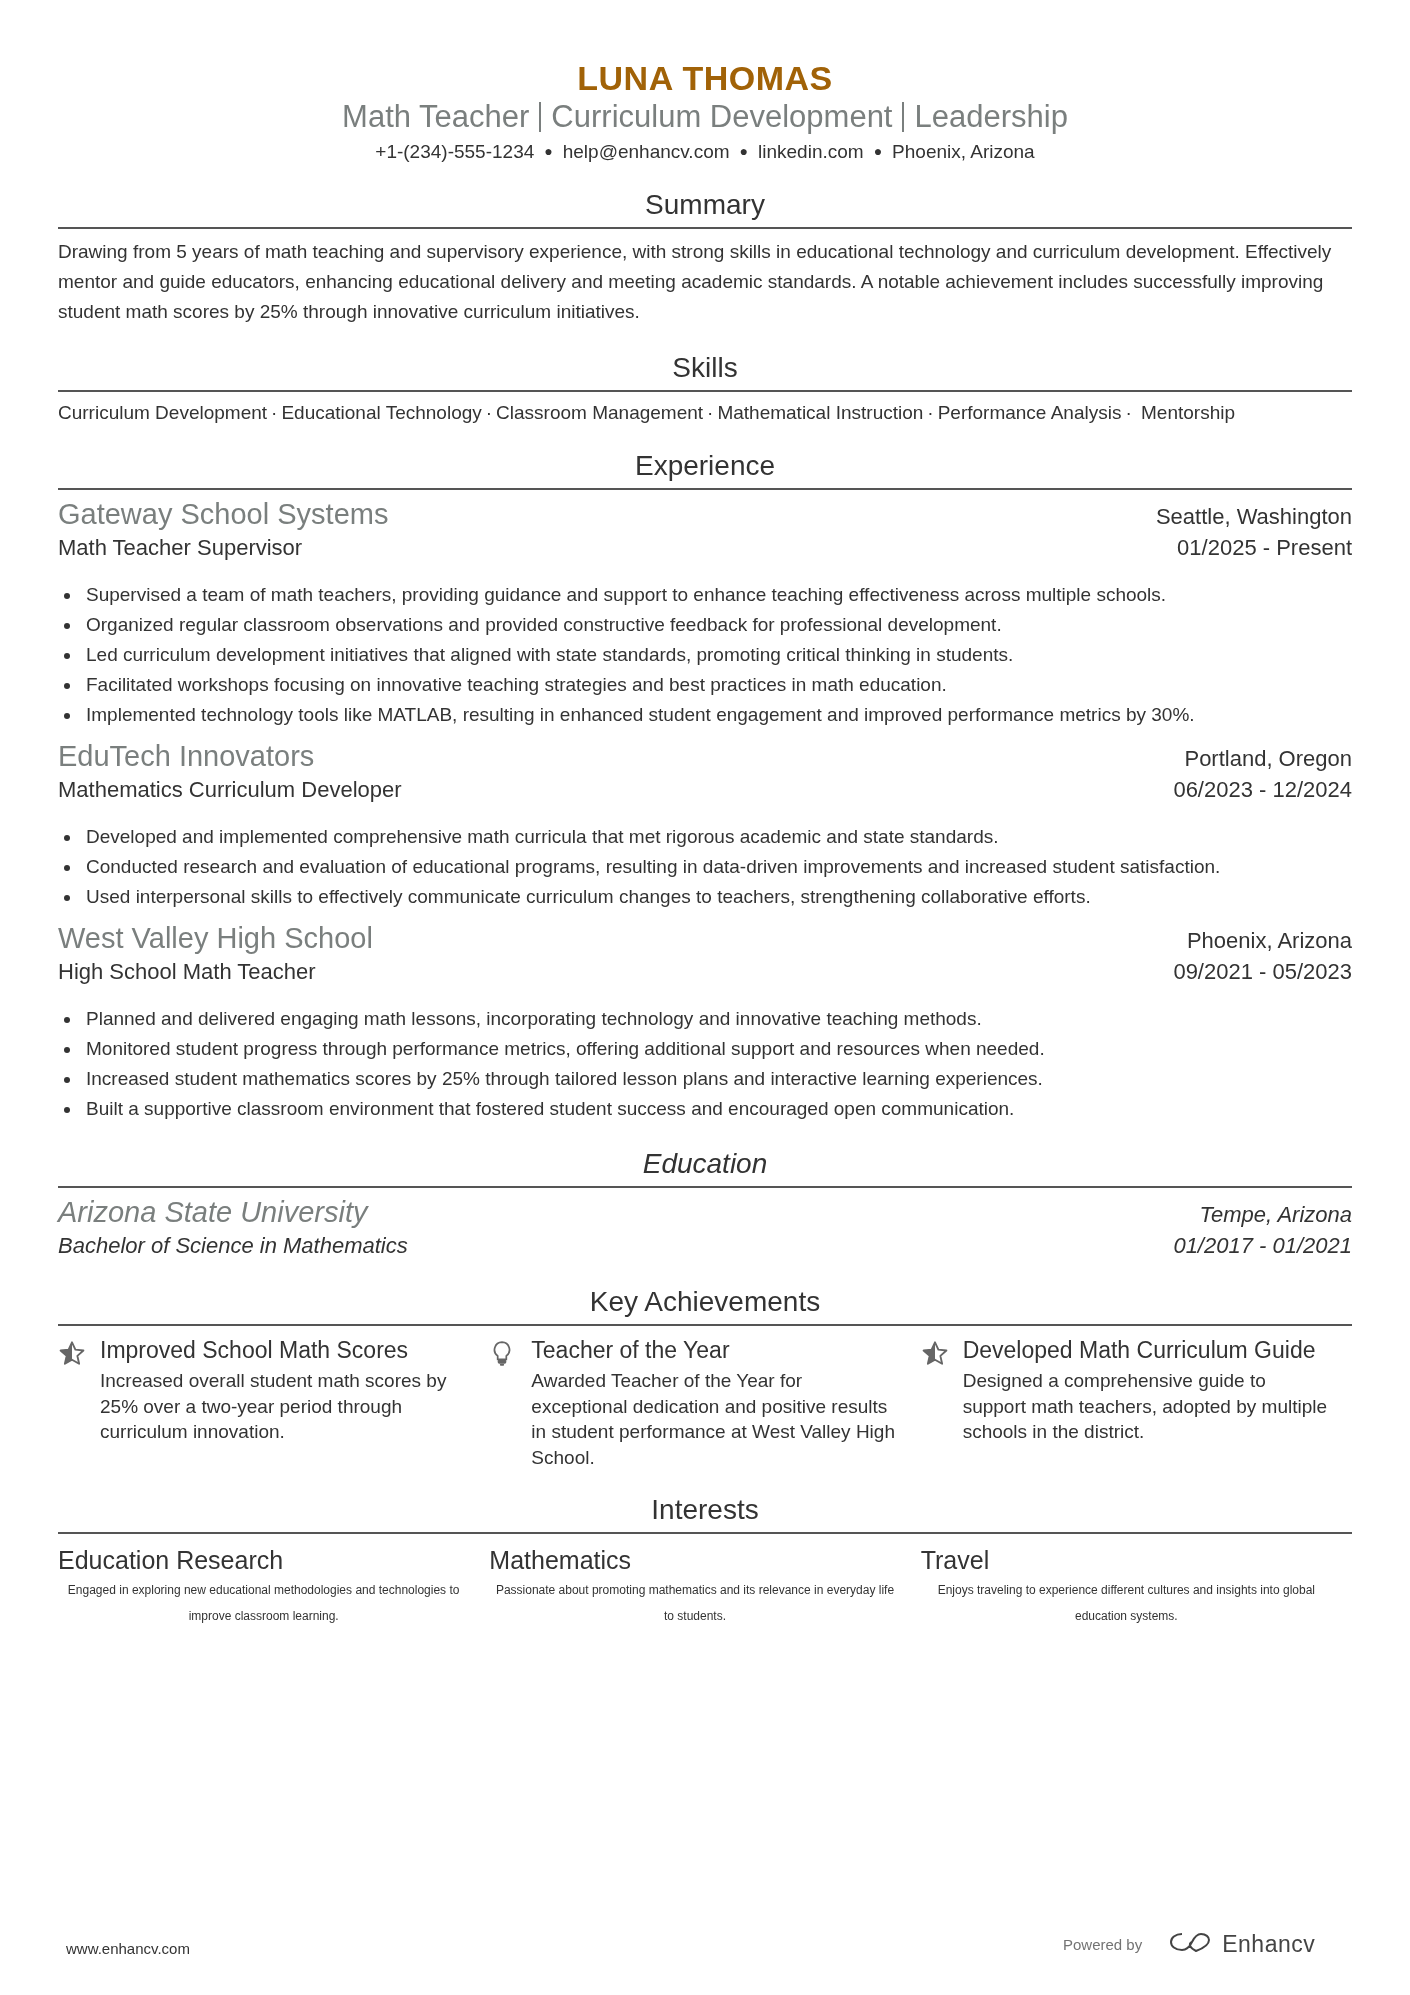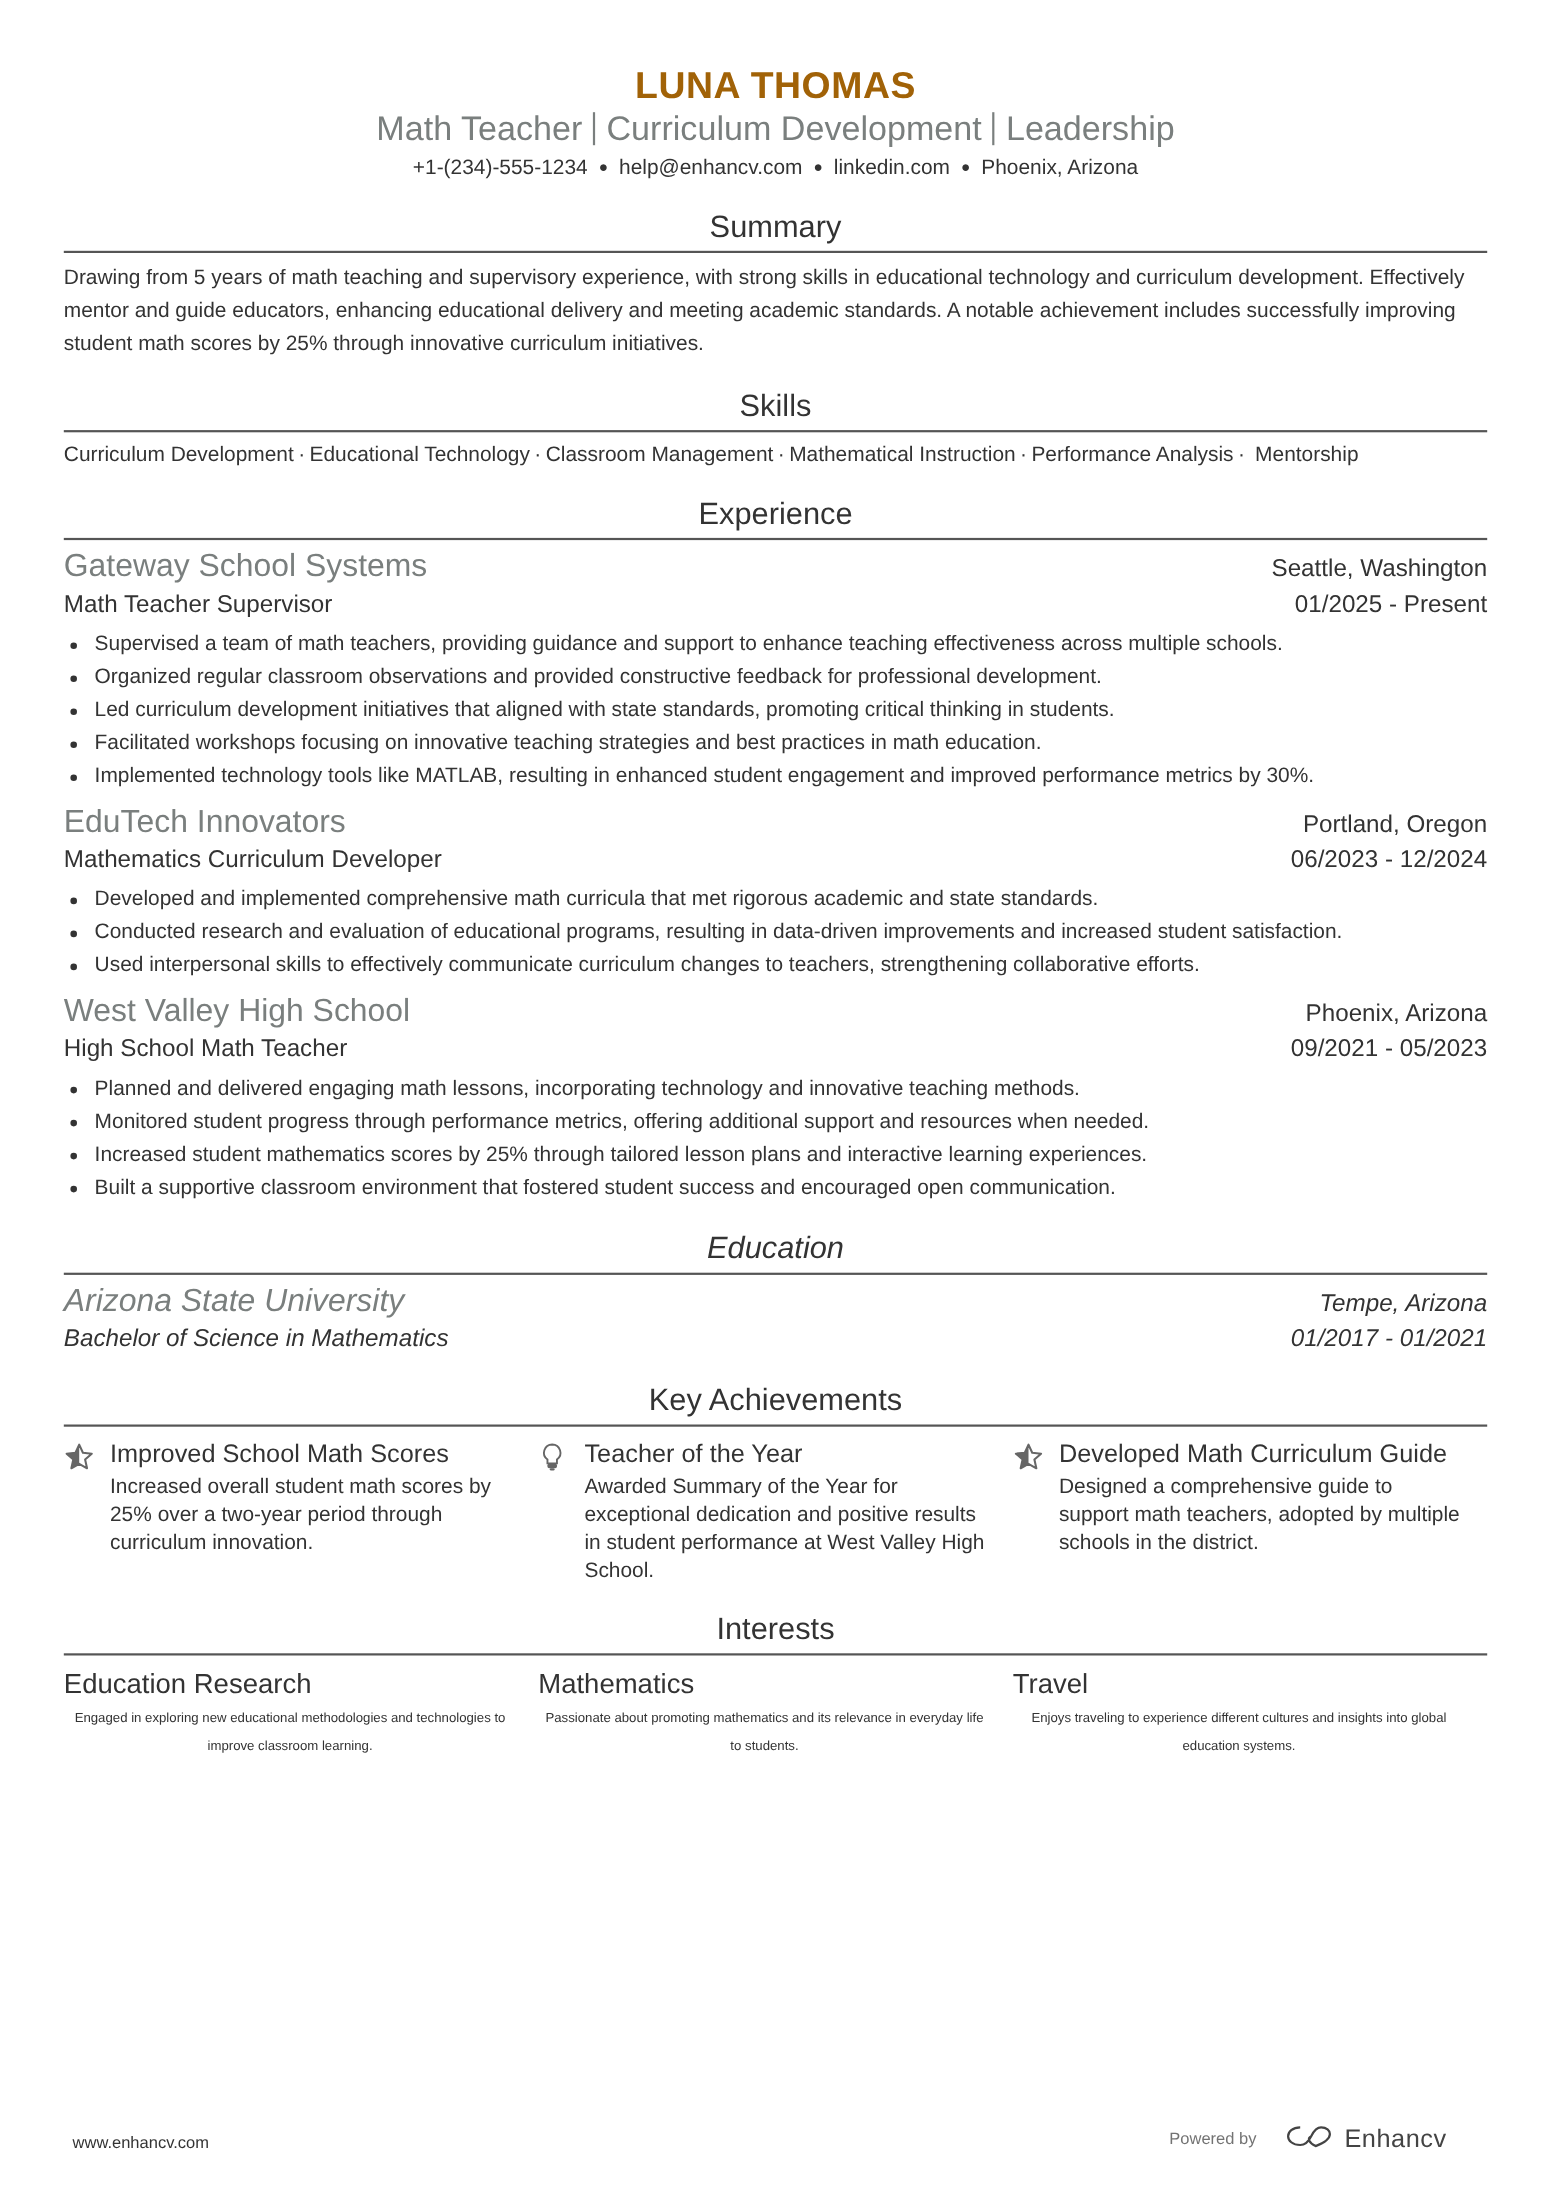--- a/index.html
+++ b/index.html
@@ -53,21 +53,21 @@
 
   .skills-text { font-size: 19px; line-height: 25px; margin-top: 8px; }
   .skills-text .sdot { margin: 0 4px; }
 
   .entry-row { display: flex; justify-content: space-between; align-items: baseline; }
   .org { font-size: 29px; color: #7a7f7e; line-height: 36px; }
   .loc { font-size: 22px; color: #333; line-height: 30px; }
   .role { font-size: 22px; color: #333; line-height: 32px; }
   .dates { font-size: 22px; color: #333; line-height: 32px; }
 
-  ul.bullets { list-style: none; margin-top: 6px; }
+  ul.bullets { list-style: none; margin-top: 16px; }
   ul.bullets li {
     position: relative;
     padding-left: 28px;
     font-size: 19px;
     line-height: 30px;
     color: #333;
   }
   ul.bullets li::before {
     content: "";
     position: absolute;
@@ -213,21 +213,21 @@
       <div class="ach">
         <div class="ic">
           <svg width="26" height="28" viewBox="0 0 24 26">
               <path d="M12 2a7 7 0 0 0-4 12.7V18h8v-3.3A7 7 0 0 0 12 2z" fill="none" stroke="#666" stroke-width="1.6"></path>
               <rect x="8" y="18" width="8" height="4" rx="1.5" fill="#666"></rect>
               <rect x="10" y="22" width="4" height="2" rx="1" fill="#666"></rect>
             </svg>
         </div>
         <div class="body">
           <div class="ach-title">Teacher of the Year</div>
-          <div class="ach-desc">Awarded Summary of the Year for exceptional dedication and positive results in student performance at West Valley High School.</div>
+          <div class="ach-desc">Awarded Teacher of the Year for exceptional dedication and positive results in student performance at West Valley High School.</div>
         </div>
       </div>
       <div class="ach">
         <div class="ic">
           <svg width="28" height="28" viewBox="0 0 24 24">
               <path d="M12 2l2.9 6.3 6.9.7-5.2 4.6 1.5 6.8L12 16.9 5.9 20.4l1.5-6.8L2.2 9l6.9-.7z" fill="#ffffff" stroke="#666" stroke-width="1.6" stroke-linejoin="round"></path>
               <path d="M12 2l2.9 6.3 6.9.7-5.2 4.6L12 16.9 5.9 20.4l1.5-6.8L2.2 9l6.9-.7z" fill="#666" clip-path="inset(0 50% 0 0)"></path>
             </svg>
         </div>
         <div class="body">

